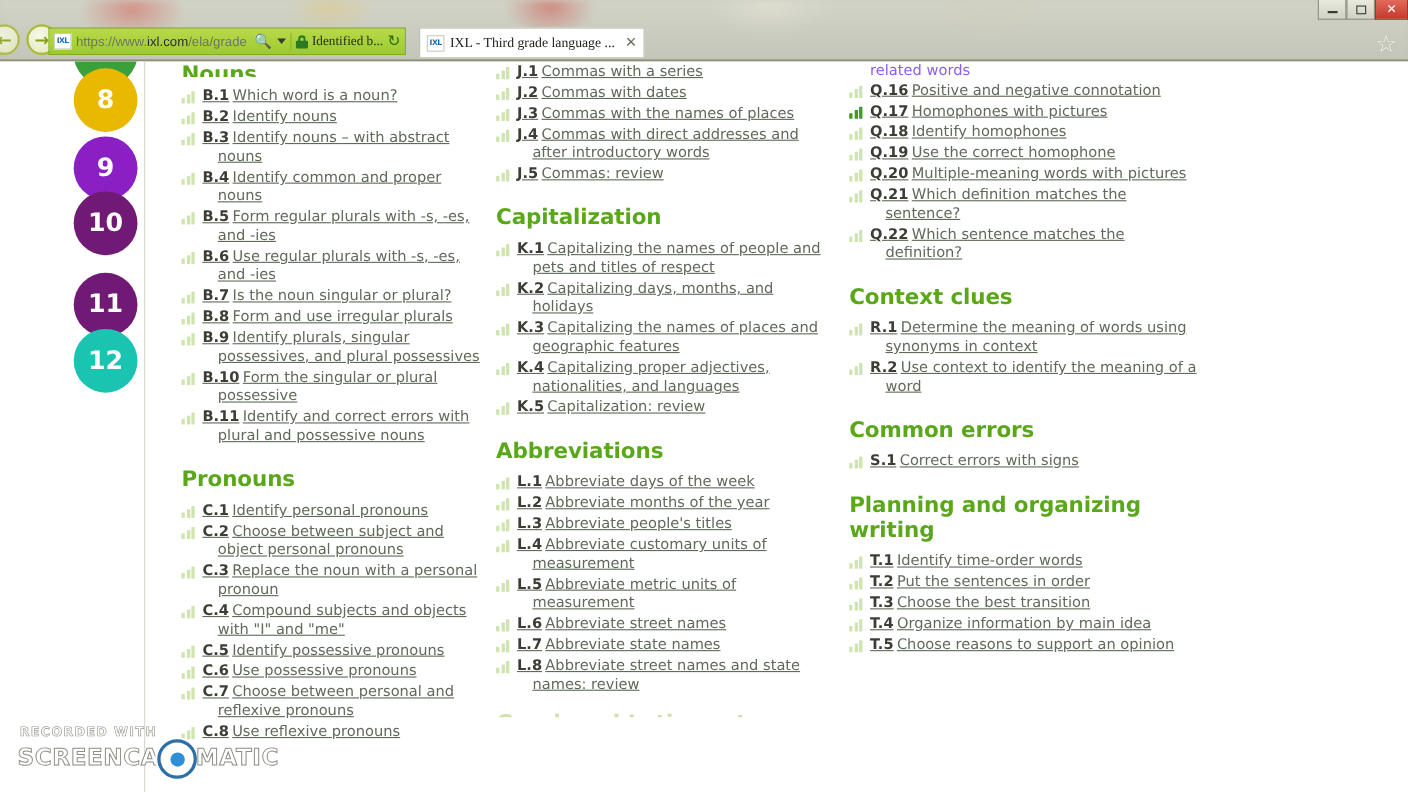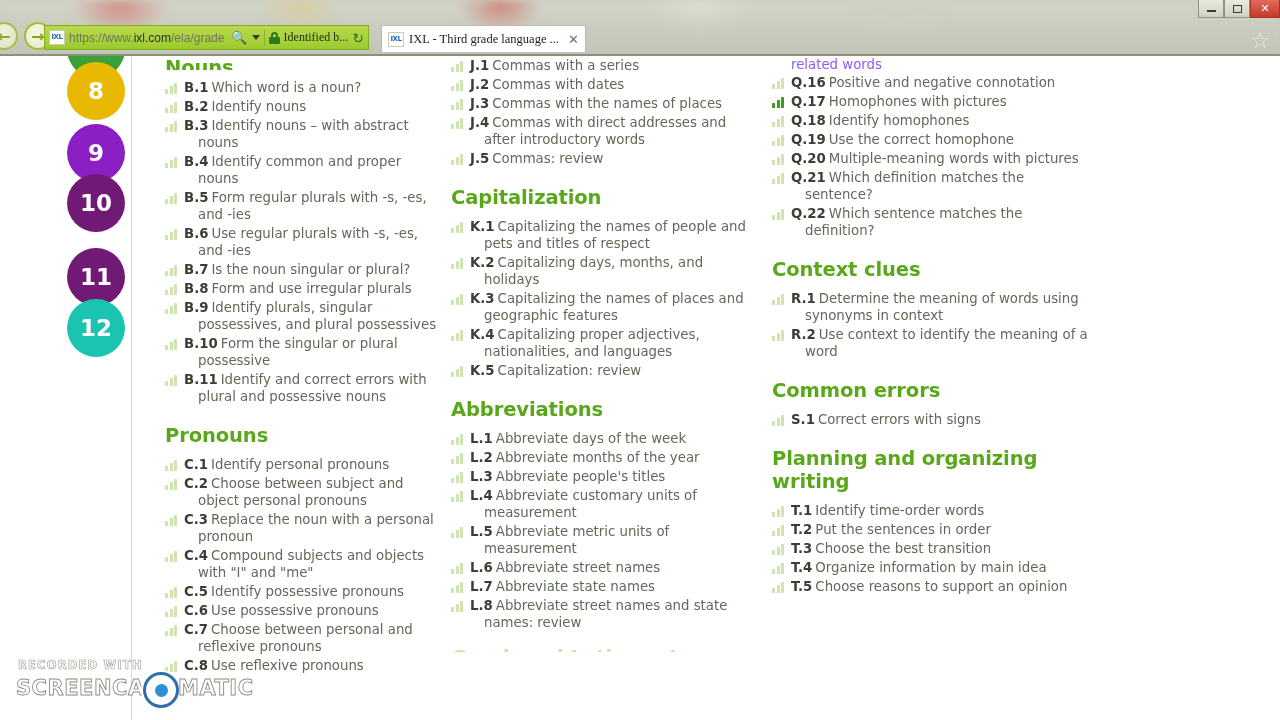--- a/index.html
+++ b/index.html
@@ -180,20 +180,21 @@
     gap: 6px;
     padding: 1px 0 1px 0;
     line-height: 17px;
   }
   .skill-text {
     font-size: 13.3px;
     color: #5f6a59;
     font-family: "DejaVu Sans", sans-serif;
     text-indent: -14px;
     padding-left: 14px;
+    text-decoration: underline;
   }
   .skill-code {
     font-weight: bold;
     color: #3d3d35;
     margin-right: 3px;
   }
 
   
   .bars {
     flex: 0 0 auto;

